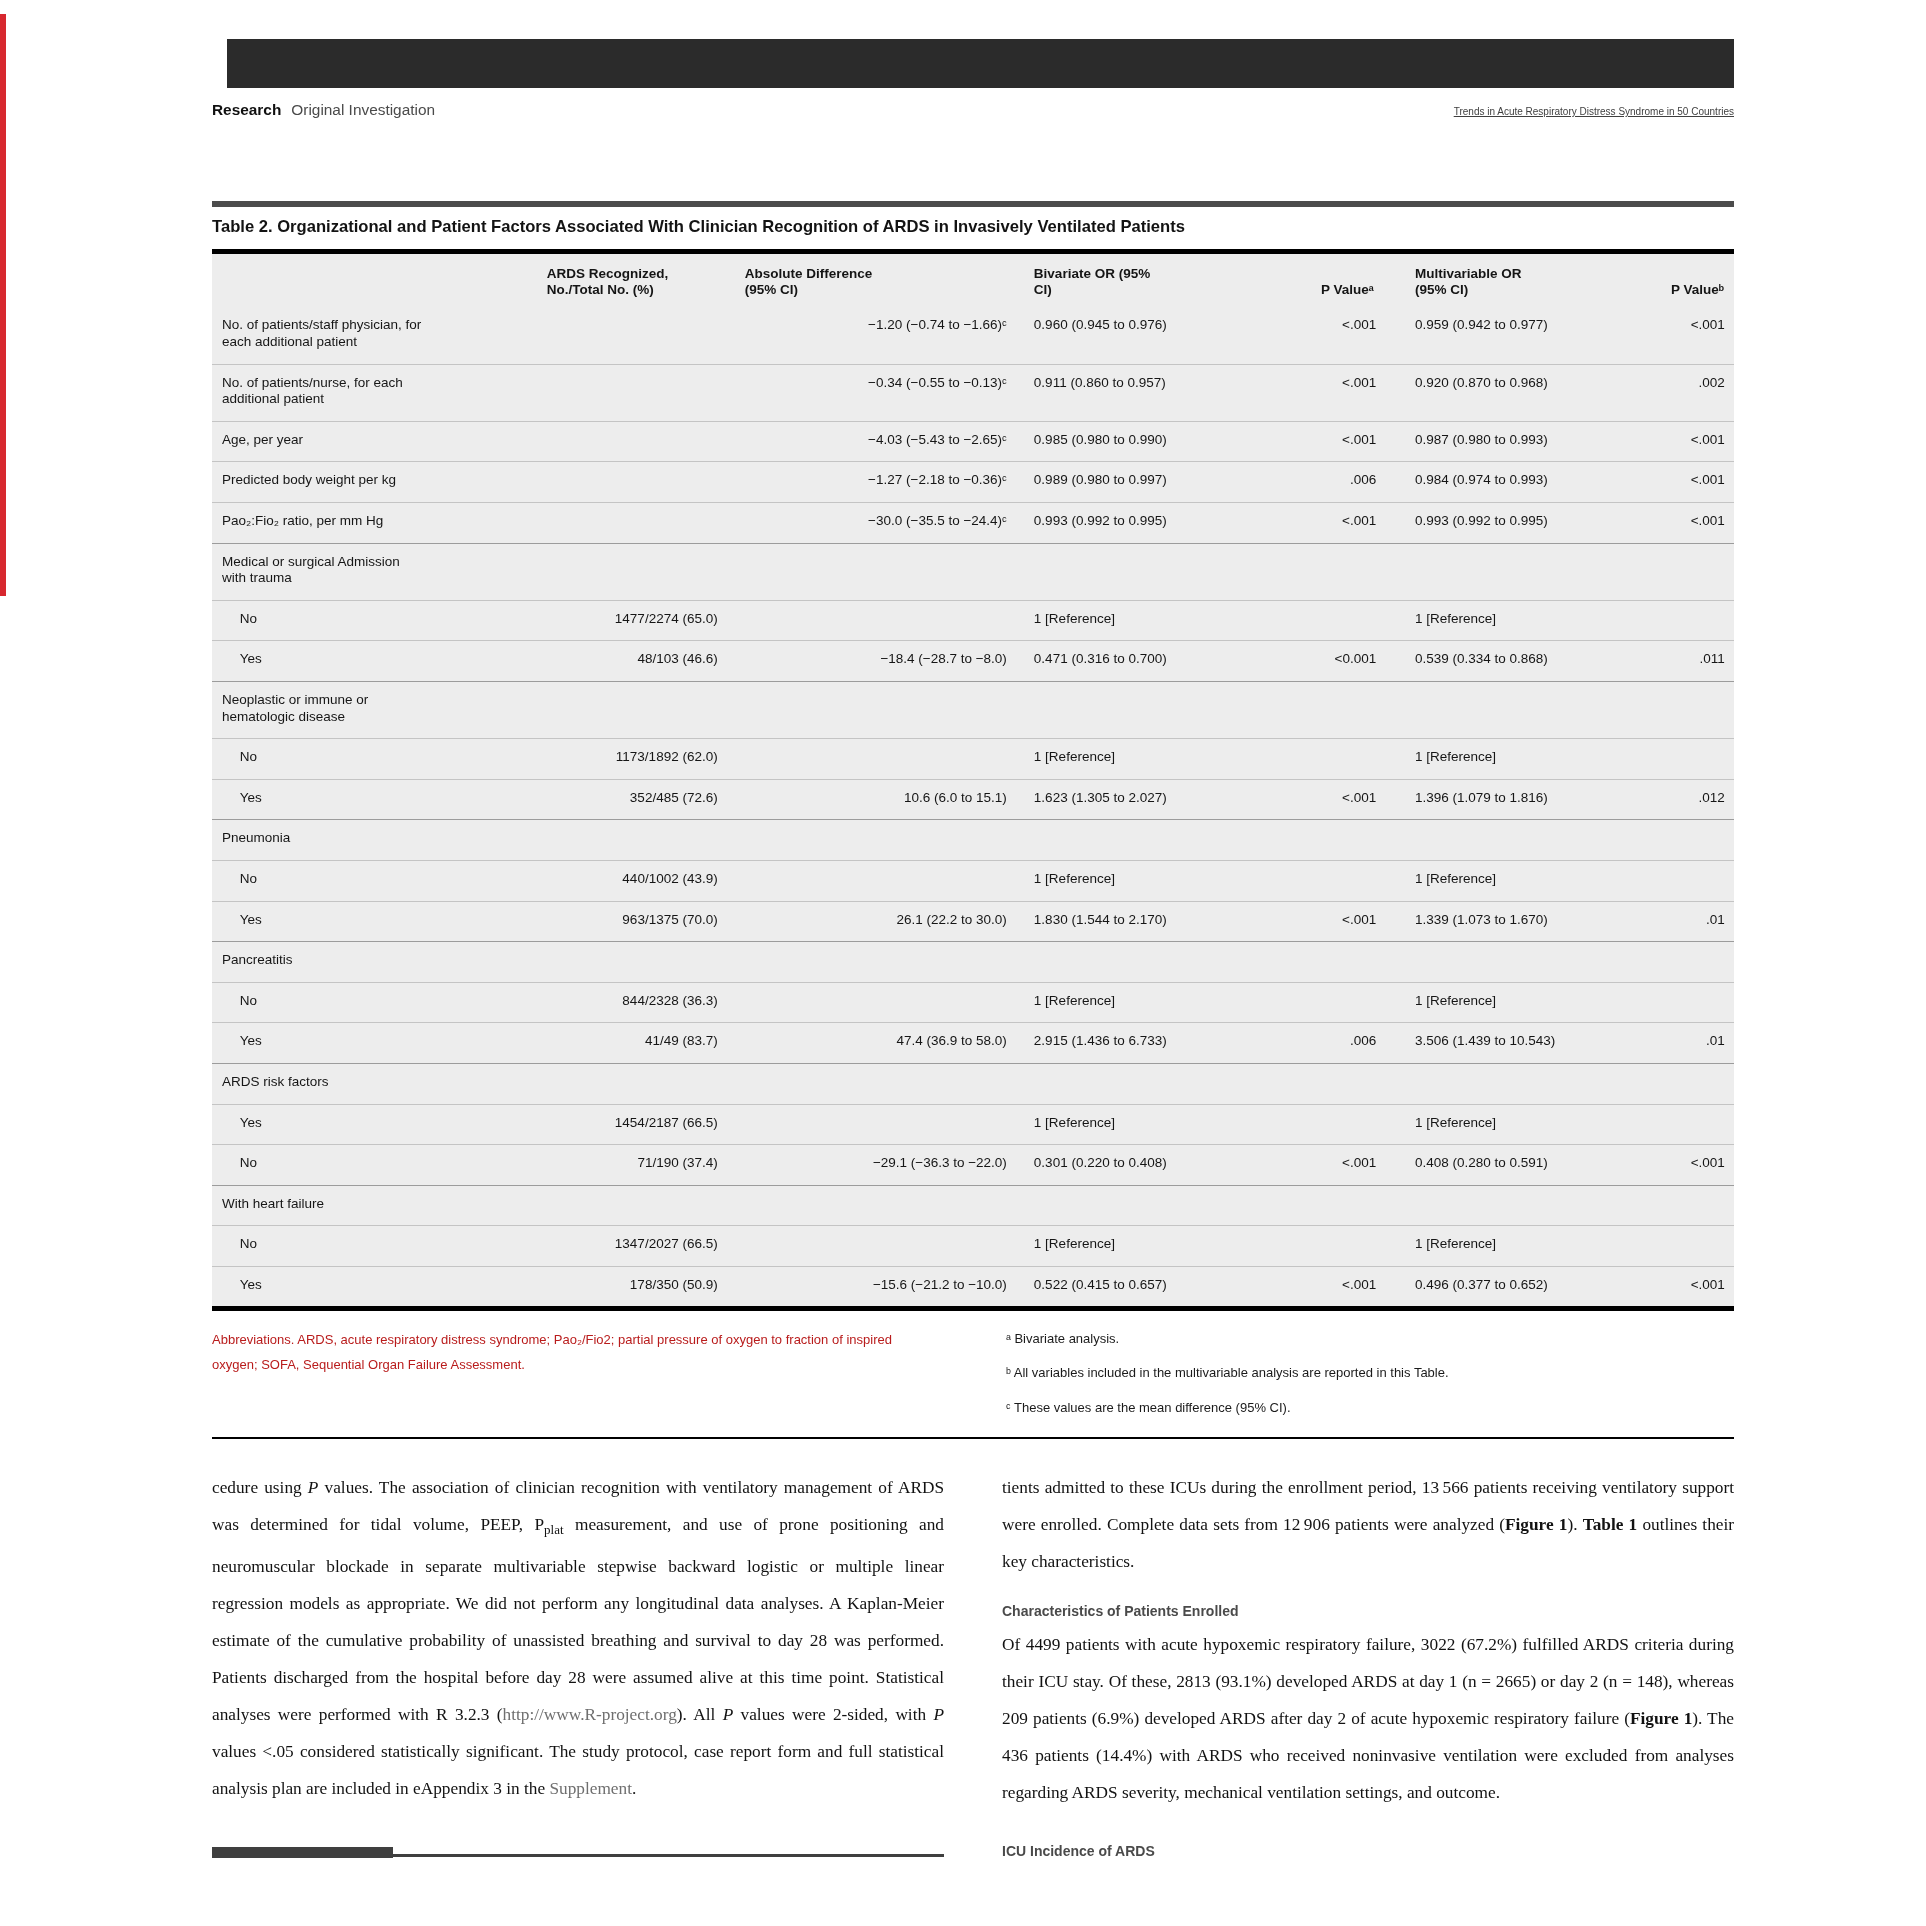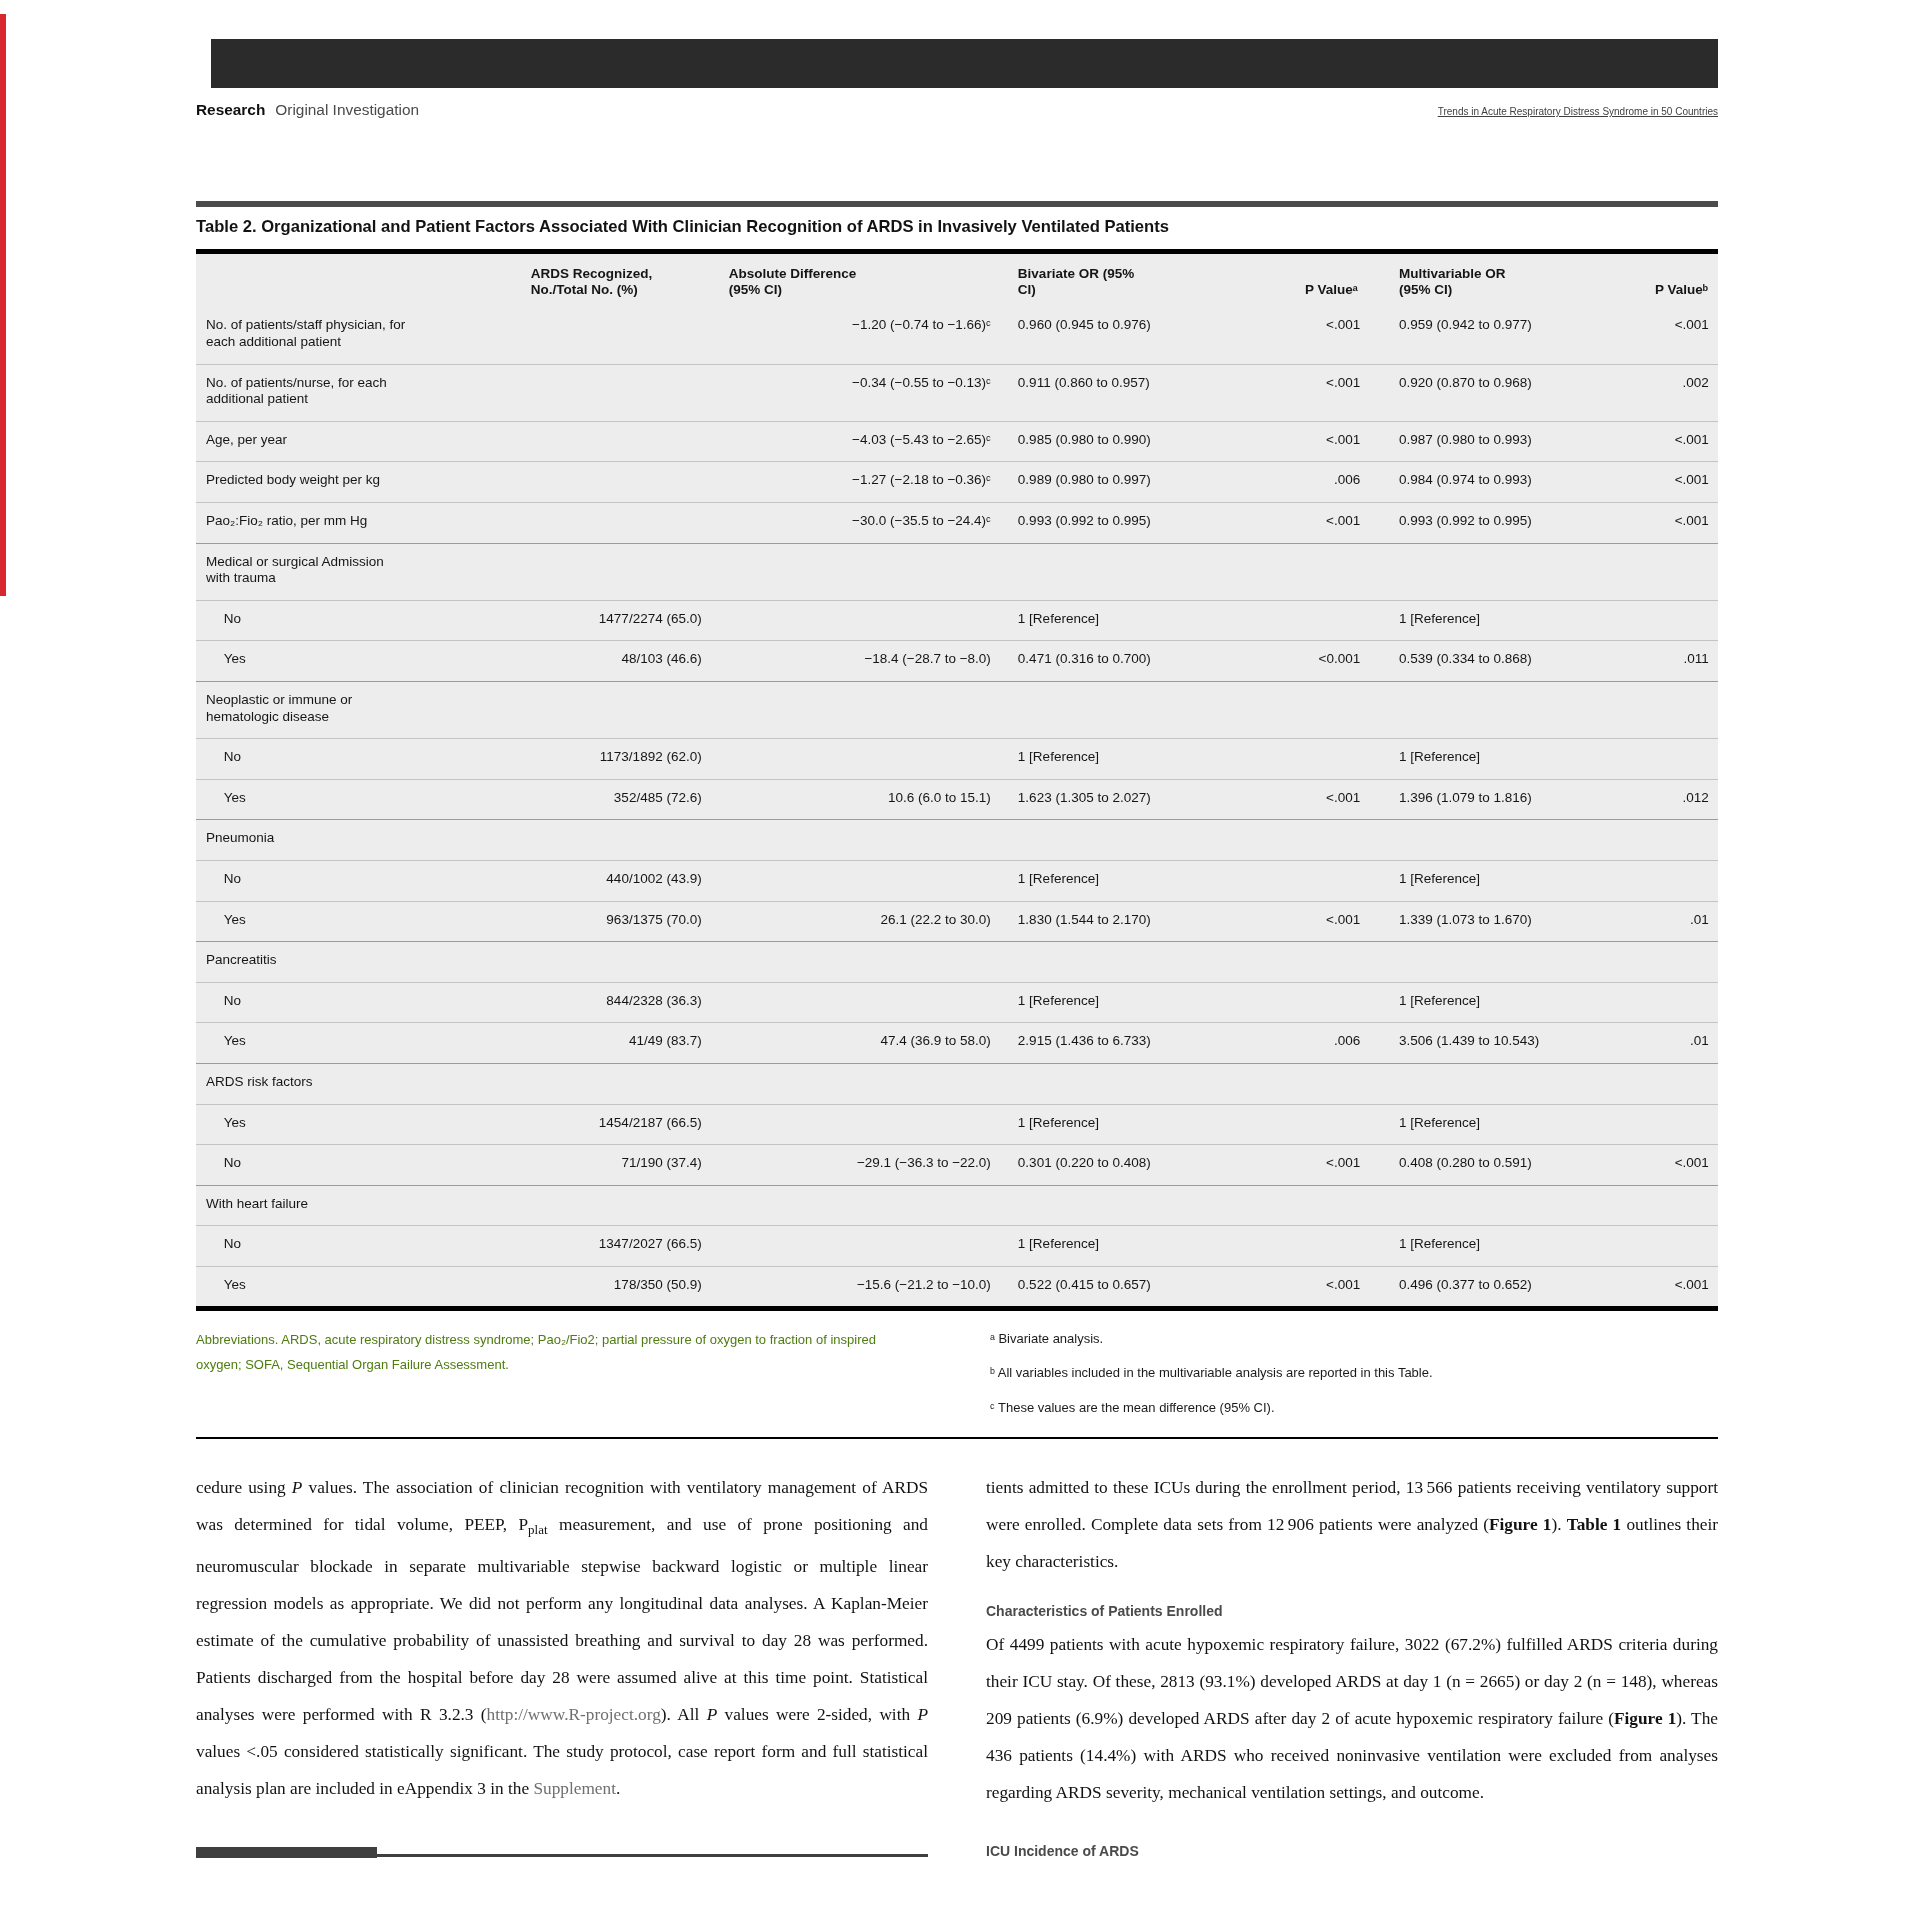--- a/index.html
+++ b/index.html
@@ -1,18 +1,18 @@
 <!DOCTYPE html>
 <html style="font-size:6.2px"><head>
 <meta charset="utf-8">
 <style>
   html,body{margin:0;padding:0;background:#fff;}
   body{width:1965px;height:2542px;position:relative;overflow:hidden;
        font-family:"Liberation Sans",sans-serif;color:#111;}
-  .content{position:absolute;left:196px;top:0;width:1522px;}
+  .content{position:absolute;left:212px;top:0;width:1522px;}
 
   
   .mast-bar{margin-left:15.4px;margin-top:39px;height:49px;background:#2b2b2b;}
   .kicker-row{display:flex;justify-content:space-between;align-items:baseline;margin-top:13px;font-size:15.4px;}
   .kicker b{font-weight:bold;color:#101010;}
   .kicker span{color:#4a4a4a;margin-left:10px;}
   .mast-right{color:#3f3f3f;font-size:10px;text-decoration:underline;}
 
   
   .tbl-toprule{margin-top:82px;height:6.2px;background:#4c4c4c;}
@@ -34,21 +34,21 @@
   td:nth-child(6){text-align:left;padding-left:31px;}
   td:nth-child(7){text-align:right;padding-right:9.2px;}
   tbody tr{border-top:1.2px solid #c4c4c4;}
   tbody tr:first-child{border-top:none;}
   tbody tr.section{border-top:1.5px solid #9c9c9c;}
   .lbl{display:inline-block;max-width:200px;}
   .lbl.ind{margin-left:17.7px;}
 
   
   .fnotes{display:flex;margin-top:15.4px;}
-  .fn-left{width:686px;font-size:13px;line-height:25px;color:#4d7c0f;}
+  .fn-left{width:686px;font-size:13px;line-height:25px;color:#b91c1c;}
   .fn-right{margin-left:108px;width:724px;font-size:13px;line-height:23px;color:#1b1b1b;}
   .fnote{max-width:566px;margin-bottom:11.6px;text-indent:-11.6px;padding-left:11.6px;}
   .tbl-endrule{margin-top:6.2px;height:1.9px;background:#000;}
 
   
   .cols{display:flex;margin-top:30px;}
   .colL{width:732px;}
   .colR{width:732px;margin-left:58px;}
   p.body{font-family:"Liberation Serif",serif;font-size:17.3px;line-height:37px;text-align:justify;margin:0;color:#121212;}
   .seg-link{color:#6f6f6f;}

